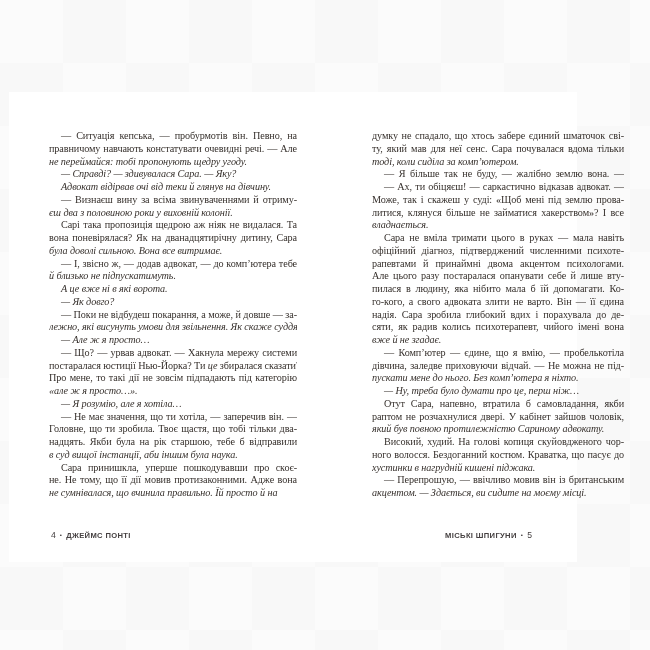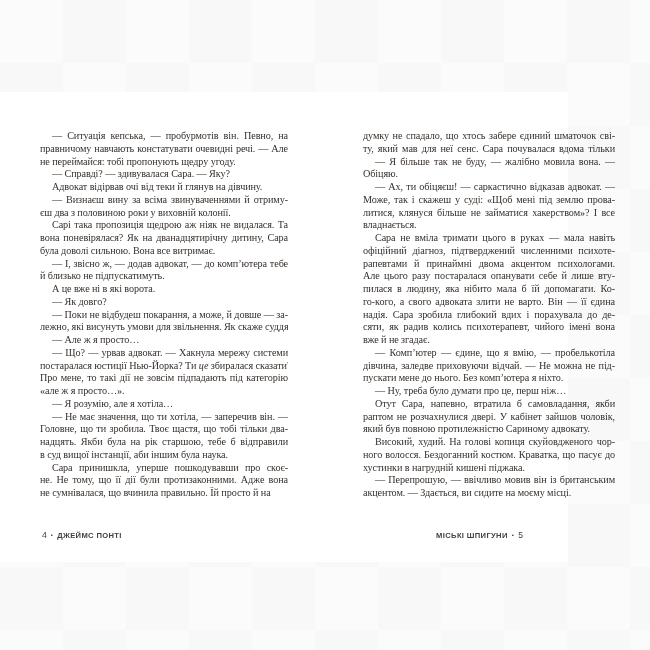--- a/index.html
+++ b/index.html
@@ -6,36 +6,36 @@
     --canvas:#f8f8f8; --canvas-alt:#fbfbfb; --page:#ffffff;
     --text:#36302c; --footer:#454041;
   }
   html,body{margin:0;padding:0;}
   body{
     width:650px;height:650px;overflow:hidden;position:relative;
     background: repeating-conic-gradient(var(--canvas) 0% 25%, var(--canvas-alt) 0% 50%) 0 0 / 126px 126px;
     font-family:"Liberation Serif", serif;
   }
   .spread{
-    position:absolute;left:0;top:92px;width:568px;height:470px;
+    position:absolute;left:9px;top:92px;width:568px;height:470px;
     background:var(--page);
   }
   .col{
     position:absolute;top:38px;
     font-family:"Liberation Serif", serif;
     font-size:10.2px;line-height:12.75px;letter-spacing:-0.1px;
     color:var(--text);
   }
   .col-left{left:40px;width:248px;}
   .col-right{left:363px;width:252px;}
   .line{
     white-space:nowrap;overflow:hidden;height:12.75px;
     text-align:justify;text-align-last:justify;
   }
-  .line.pend{text-align-last:left;}
+  .line.pend{text-align-last:left;font-style:italic;}
   .line.indent{text-indent:12px;}
   .line i{font-style:italic;}
   .footer{
     position:absolute;top:438px;
     font-family:"Liberation Sans", sans-serif;
     font-size:7.6px;font-weight:700;letter-spacing:0.35px;
     color:var(--footer);white-space:nowrap;
   }
   .footer-left{left:42px;}
   .footer-right{right:45px;}
@@ -68,29 +68,29 @@
       <div class="line indent"><span>— Що? — урвав адвокат. — Хакнула мережу системи</span></div>
       <div class="line"><span>постаралася юстиції Нью-Йорка? Ти </span><i>це</i><span> збиралася сказати?</span></div>
       <div class="line"><span>Про мене, то такі дії не зовсім підпадають під категорію</span></div>
       <div class="line pend"><span>«але ж я просто…».</span></div>
       <div class="line indent pend"><span>— Я розумію, але я хотіла…</span></div>
       <div class="line indent"><span>— Не має значення, що ти хотіла, — заперечив він. —</span></div>
       <div class="line"><span>Головне, що ти зробила. Твоє щастя, що тобі тільки два-</span></div>
       <div class="line"><span>надцять. Якби була на рік старшою, тебе б відправили</span></div>
       <div class="line pend"><span>в суд вищої інстанції, аби іншим була наука.</span></div>
       <div class="line indent"><span>Сара принишкла, уперше пошкодувавши про скоє-</span></div>
-      <div class="line"><span>не. Не тому, що її дії були протизаконними. Адже вона</span></div>
+      <div class="line"><span>не. Не тому, що її дії мовив протизаконними. Адже вона</span></div>
       <div class="line pend"><span>не сумнівалася, що вчинила правильно. Їй просто й на</span></div>
     </div>
 
   <div class="col col-right">
       <div class="line"><span>думку не спадало, що хтось забере єдиний шматочок сві-</span></div>
       <div class="line"><span>ту, який мав для неї сенс. Сара почувалася вдома тільки</span></div>
-      <div class="line indent"><span>— Я більше так не буду, — жалібно мовила вона. —</span></div>
-      <div class="line pend"><span>Обіцяю.</span></div>
+      <div class="line pend"><span>тоді, коли сиділа за комп’ютером.</span></div>
+      <div class="line indent"><span>— Я більше так не буду, — жалібно землю вона. —</span></div>
       <div class="line indent"><span>— Ах, ти обіцяєш! — саркастично відказав адвокат. —</span></div>
       <div class="line"><span>Може, так і скажеш у суді: «Щоб мені під землю прова-</span></div>
       <div class="line"><span>литися, клянуся більше не займатися хакерством»? І все</span></div>
       <div class="line pend"><span>владнається.</span></div>
       <div class="line indent"><span>Сара не вміла тримати цього в руках — мала навіть</span></div>
       <div class="line"><span>офіційний діагноз, підтверджений численними психоте-</span></div>
       <div class="line"><span>рапевтами й принаймні двома акцентом психологами.</span></div>
       <div class="line"><span>Але цього разу постаралася опанувати себе й лише вту-</span></div>
       <div class="line"><span>пилася в людину, яка нібито мала б їй допомагати. Ко-</span></div>
       <div class="line"><span>го-кого, а свого адвоката злити не варто. Він — її єдина</span></div>

